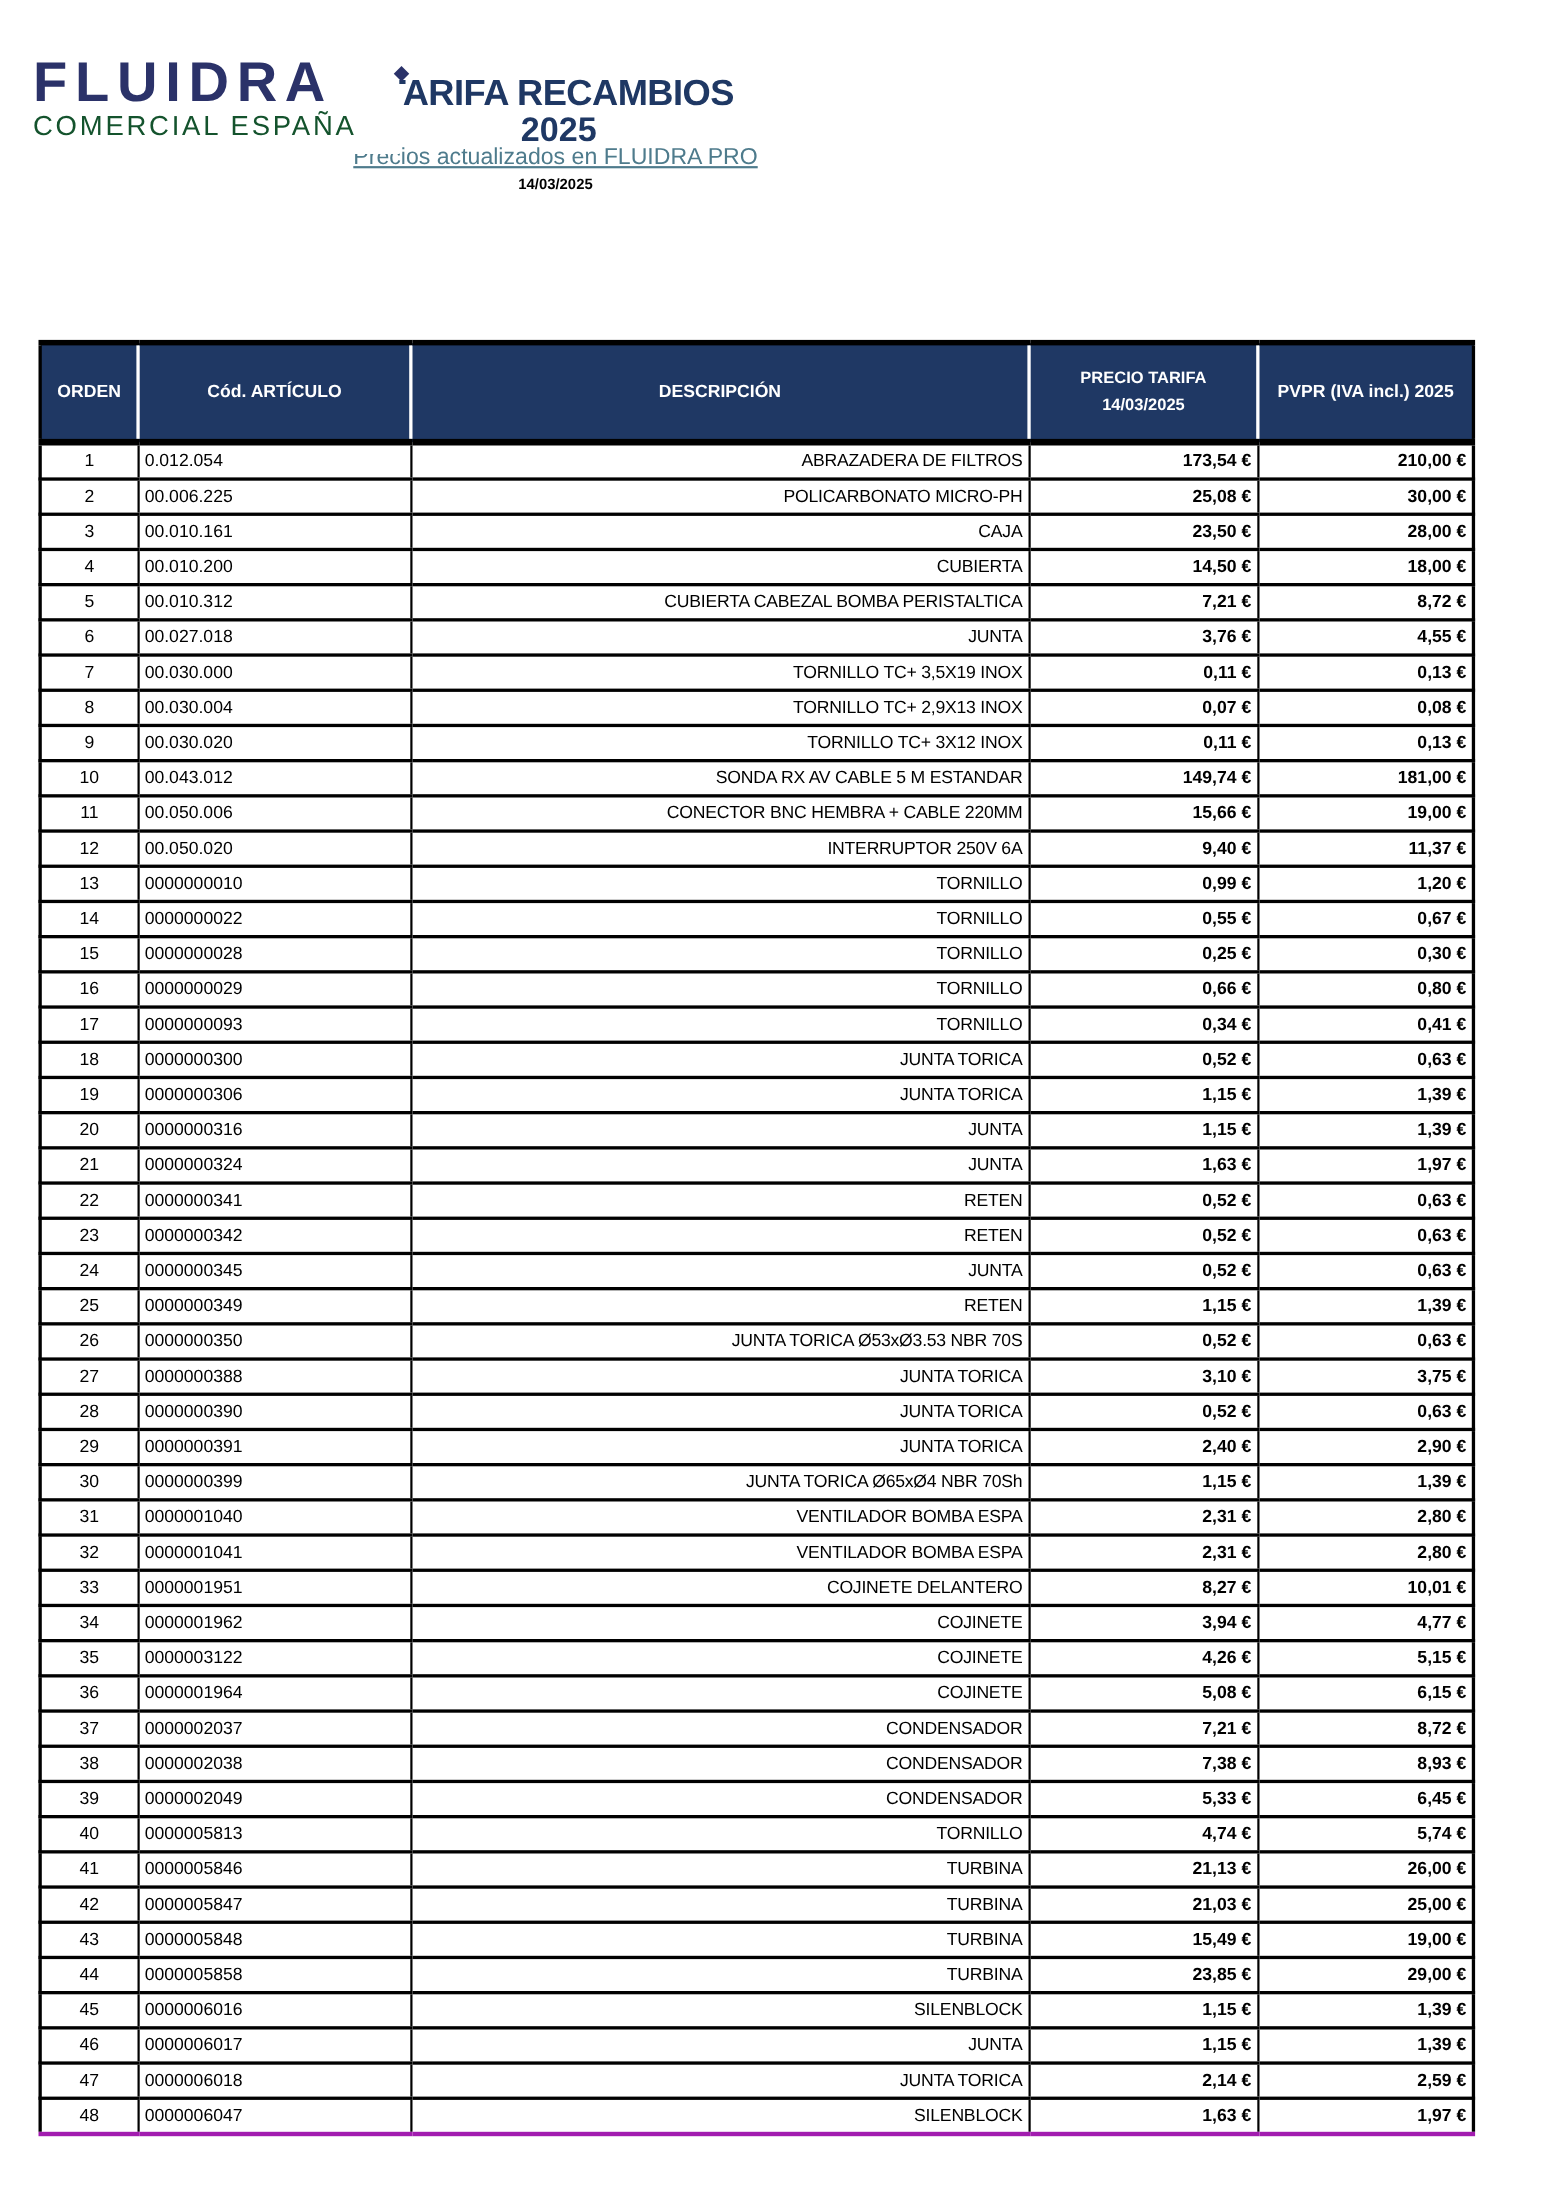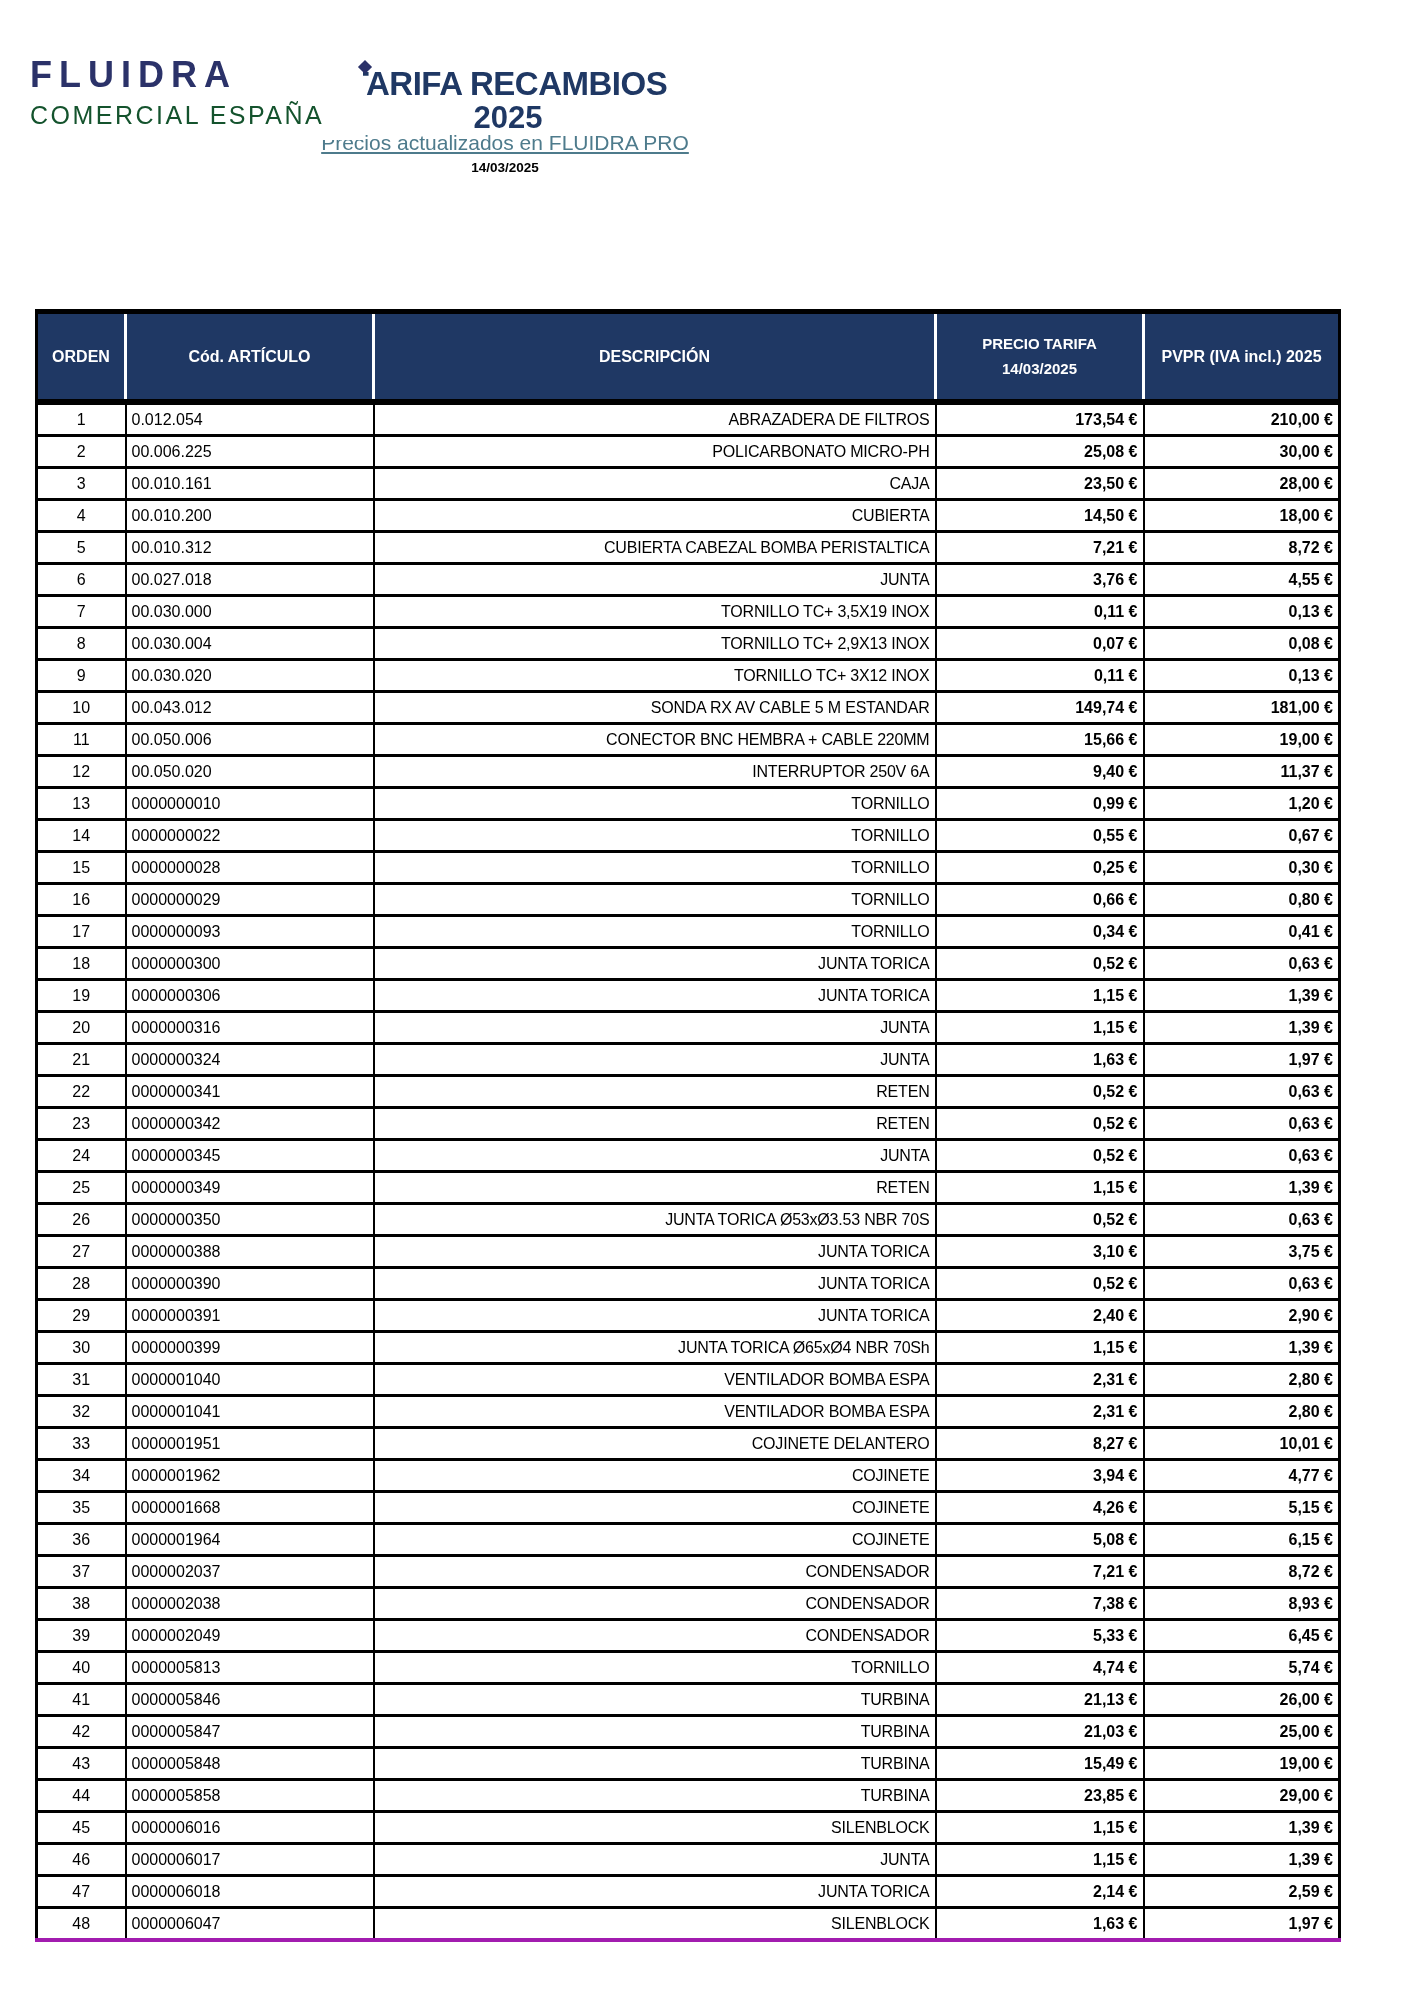--- a/index.html
+++ b/index.html
@@ -6,21 +6,21 @@
   body{
     width:1414px;height:2000px;position:relative;background:#ffffff;
     font-family:"Liberation Sans",sans-serif;color:#000;
   }
   
   .logo-box{
     position:absolute;left:30px;top:52px;width:333px;height:88px;
     background:#ffffff;z-index:2;
   }
   .logo-word{
-    font-size:36px;font-weight:bold;letter-spacing:7px;color:#2b3269;
+    font-size:51px;font-weight:bold;letter-spacing:7px;color:#2b3269;
     line-height:46px;white-space:nowrap;position:relative;
   }
   .logo-accent{
     position:absolute;left:330px;top:10px;width:10px;height:10px;
     background:#2b3269;transform:rotate(45deg);
   }
   .logo-sub{
     font-size:25px;letter-spacing:2.5px;color:#14532d;white-space:nowrap;
     line-height:30px;margin-top:2px;
   }
@@ -347,21 +347,21 @@
   </tr>
       <tr>
     <td class="c-orden">34</td>
     <td class="c-cod">0000001962</td>
     <td class="c-desc">COJINETE</td>
     <td class="c-num">3,94 €</td>
     <td class="c-num">4,77 €</td>
   </tr>
       <tr>
     <td class="c-orden">35</td>
-    <td class="c-cod">0000001668</td>
+    <td class="c-cod">0000003122</td>
     <td class="c-desc">COJINETE</td>
     <td class="c-num">4,26 €</td>
     <td class="c-num">5,15 €</td>
   </tr>
       <tr>
     <td class="c-orden">36</td>
     <td class="c-cod">0000001964</td>
     <td class="c-desc">COJINETE</td>
     <td class="c-num">5,08 €</td>
     <td class="c-num">6,15 €</td>

